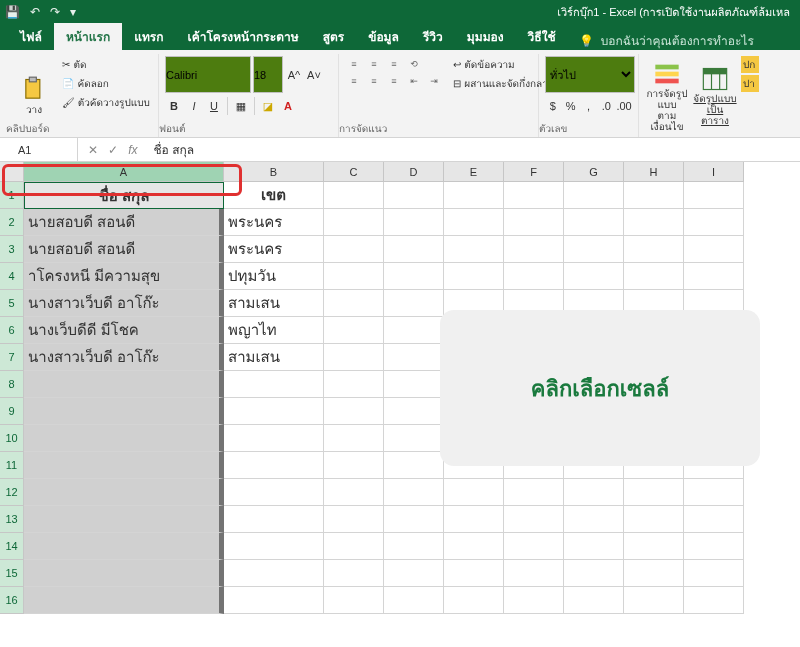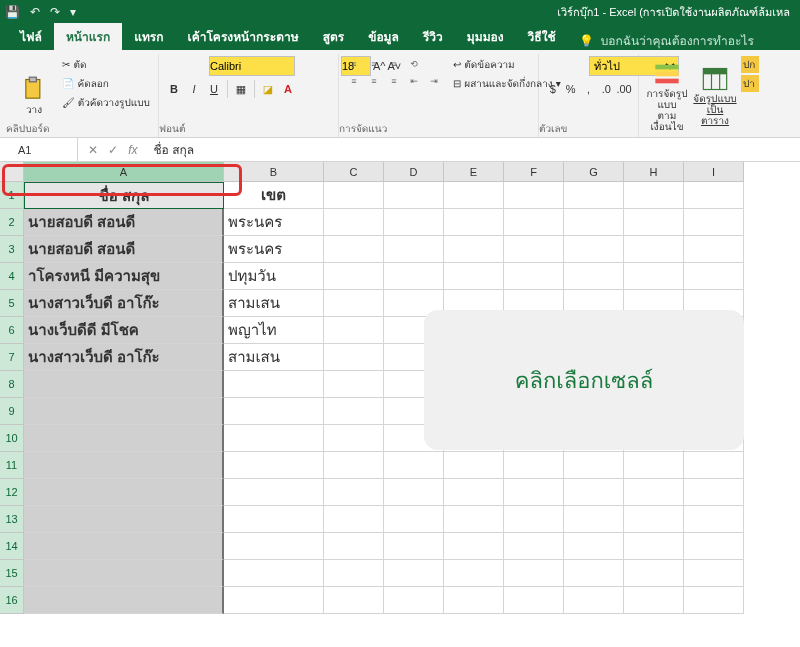--- a/index.html
+++ b/index.html
@@ -15,21 +15,21 @@
 .tab.active { background: #f3f3f3; color: #217346; }
 .tell-me { margin-left: 12px; display: flex; align-items: center; gap: 6px; color: #c9e5d7; }
 
 .ribbon { background: #f3f3f3; border-bottom: 1px solid #d4d4d4; height: 88px; display: flex; padding: 4px 6px 0; }
 .group { border-right: 1px solid #e1e1e1; padding: 2px 6px; display: flex; flex-direction: column; position: relative; }
 .group-label { position: absolute; bottom: 1px; left: 0; right: 0; text-align: left; font-size: 10px; color: #666; }
 .g-top { display: flex; gap: 4px; flex: 1; }
 .big-btn { display: flex; flex-direction: column; align-items: center; justify-content: center; width: 44px; font-size: 10px; text-align: center; line-height: 1.1; cursor: pointer; }
 .stack { display: flex; flex-direction: column; gap: 2px; justify-content: flex-start; }
 .mini { font-size: 10px; display: flex; align-items: center; gap: 3px; cursor: pointer; white-space: nowrap; padding: 1px 2px; }
-.ribbon select, .ribbon input { font-size: 11px; border: 1px solid #c0c0c0; background: #fde047; height: 20px; margin-left: 44px; }
+.ribbon select, .ribbon input { font-size: 11px; border: 1px solid #c0c0c0; background: #4d7c0f; height: 37px; }
 .fmt-row { display: flex; gap: 2px; align-items: center; }
 .fmt-btn { width: 18px; height: 18px; display: flex; align-items: center; justify-content: center; font-size: 11px; cursor: pointer; }
 .sep { width: 1px; background: #d0d0d0; height: 18px; margin: 0 2px; }
 .align-grid { display: flex; flex-direction: column; gap: 2px; }
 .align-row { display: flex; gap: 2px; }
 .abox { width: 18px; height: 15px; border: 1px solid transparent; cursor: pointer; display: flex; align-items: center; justify-content: center; font-size: 9px; color: #666; }
 .accent-yellow { background: #f5c842; color: #333; width: 18px; text-align:center; }
 
 .namebar { height: 24px; display: flex; border-bottom: 1px solid #d4d4d4; align-items: stretch; }
 .namebox { width: 78px; border-right: 1px solid #d4d4d4; display: flex; align-items: center; padding: 0 18px; font-size: 11px; }
@@ -38,31 +38,31 @@
 
 .sheet { position: relative; }
 .hdr-row { display: flex; height: 20px; }
 .corner { width: 24px; background: #e6e6e6; border-right: 1px solid #c6c6c6; border-bottom: 1px solid #c6c6c6; }
 .colh { background: #e6e6e6; border-right: 1px solid #c6c6c6; border-bottom: 1px solid #c6c6c6; text-align: center; font-size: 11px; color: #333; display: flex; align-items: center; justify-content: center; cursor: pointer; }
 .colh.sel { background: #9fd3b3; }
 .row { display: flex; height: 27px; }
 .rowh { width: 24px; background: #e6e6e6; border-right: 1px solid #c6c6c6; border-bottom: 1px solid #c6c6c6; display: flex; align-items: center; justify-content: center; font-size: 11px; cursor: pointer; }
 .rowh.sel { background: #cde8d6; color: #0e6838; }
 .cell { border-right: 1px solid #d4d4d4; border-bottom: 1px solid #d4d4d4; padding: 2px 4px; font-size: 15px; display: flex; align-items: center; overflow: hidden; white-space: nowrap; }
-.cell.selcol { background: #d0d0d0; border-right: 2px solid #737373; font-weight: bold; }
+.cell.selcol { background: #d0d0d0; border-right: 5px solid #737373; }
 .cell.active { border: 1px solid #0e6838; background: #e6e6e6; }
 .cell.hdr { font-weight: bold; justify-content: center; }
 .cell.hdrA { font-weight: bold; justify-content: center; }
 
 .col-a { width: 200px; }
 .col-b { width: 100px; }
 .col-s { width: 60px; }
 
 .red-box { position: absolute; border: 3px solid #e03030; border-radius: 6px; top: 164px; left: 2px; width: 240px; height: 32px; z-index: 5; pointer-events:none; }
-.callout { position: absolute; top: 310px; left: 424px; width: 320px; height: 140px; background: #f0f0f0; border-radius: 14px; display: flex; align-items: center; justify-content: center; font-size: 22px; font-weight: normal; color: #1a7a3e; z-index: 6; }
+.callout { position: absolute; top: 310px; left: 440px; width: 320px; height: 156px; background: #f0f0f0; border-radius: 14px; display: flex; align-items: center; justify-content: center; font-size: 22px; font-weight: bold; color: #1a7a3e; z-index: 6; }
 .icon-svg { width: 28px; height: 28px; }
 </style>
 </head>
 <body>
 
 <div class="titlebar">
   <div class="tb-icons">
     <span>💾</span>
     <span>↶</span>
     <span>↷</span>

